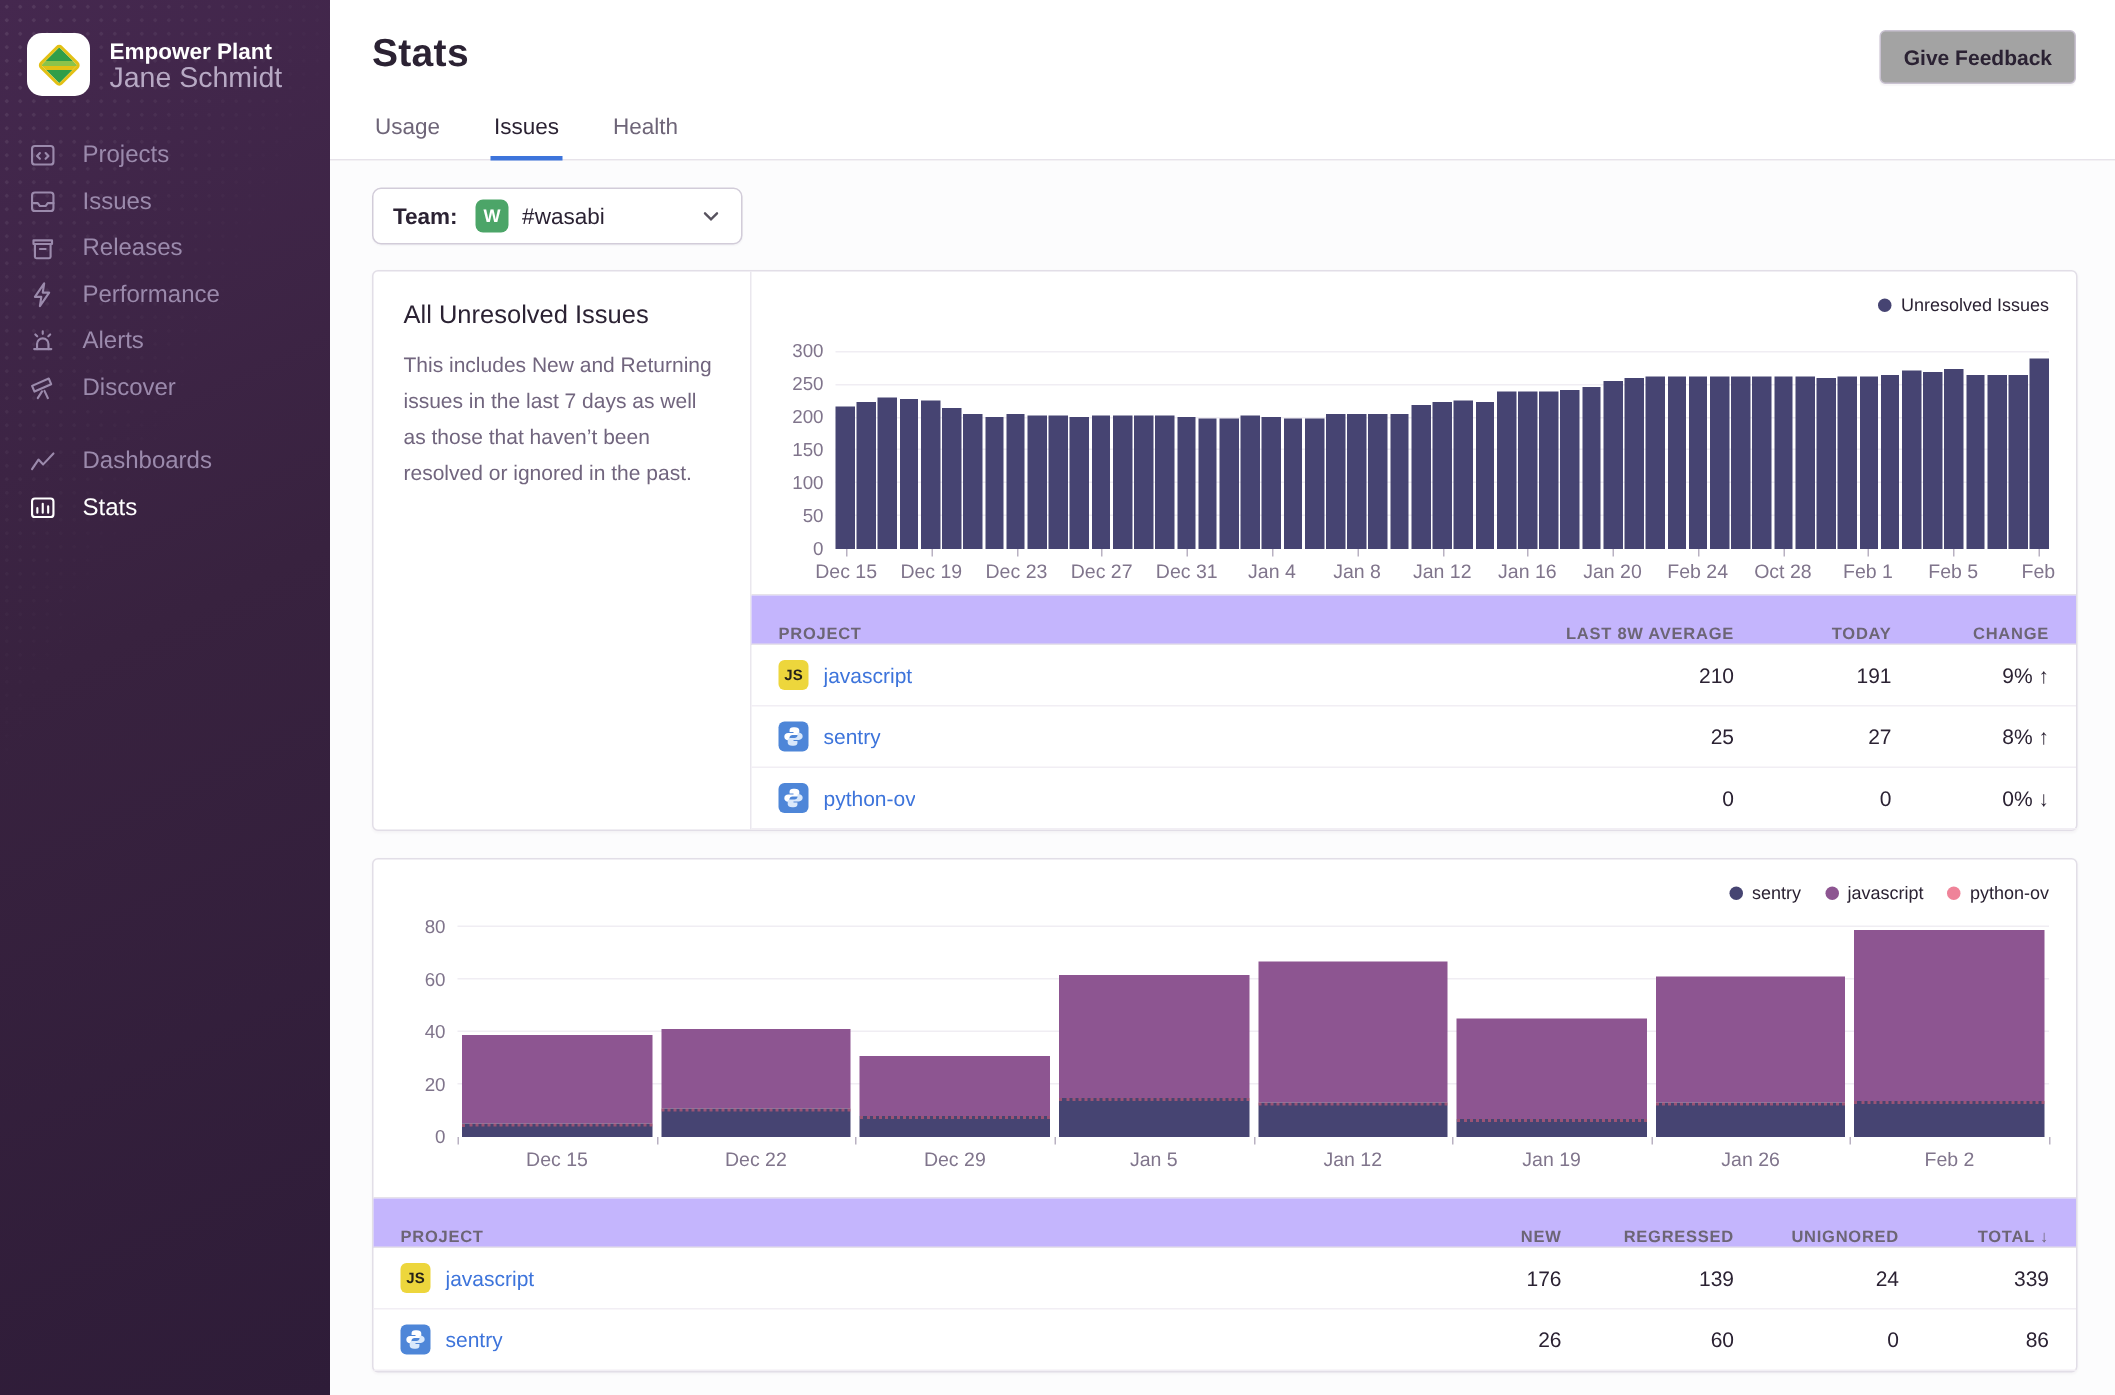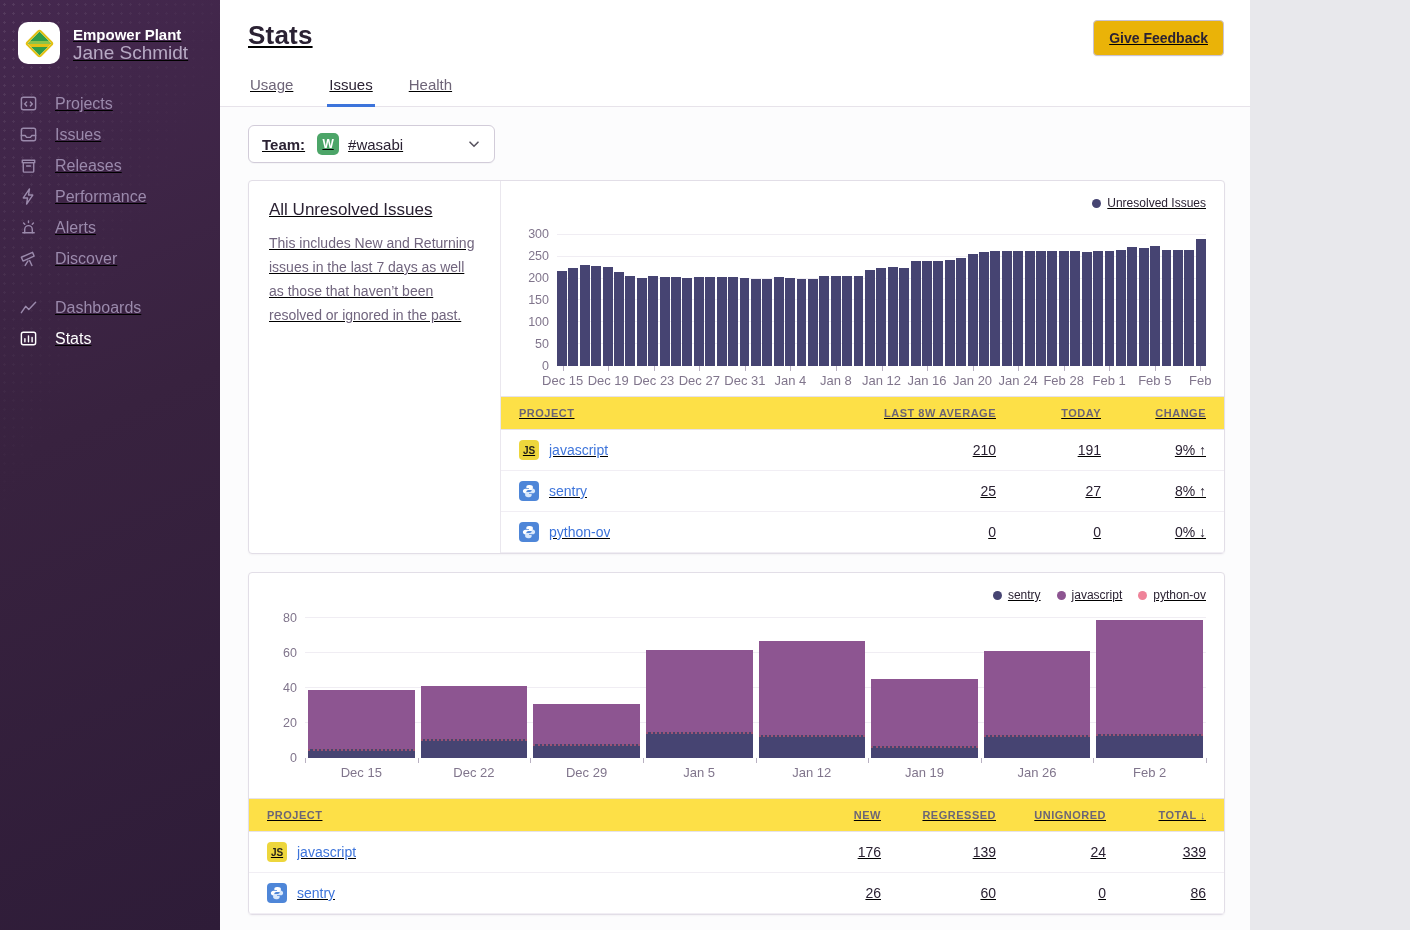--- a/index.html
+++ b/index.html
@@ -1,38 +1,38 @@
 <!DOCTYPE html>
 <html><head>
 <meta charset="utf-8">
 <style>
   * { box-sizing: border-box; margin: 0; padding: 0; }
   html,body { background:#e8e8ec; }
   body { font-family:"Liberation Sans", sans-serif; }
-  .app { width:1250px; height:930px; display:flex; background:#fcfcfd; overflow:hidden; position:relative;text-decoration:underline; }
+  .app { width:1410px; height:930px; display:flex; background:#fcfcfd; overflow:hidden; position:relative; }
 
   
   .sidebar { flex:0 0 220px; background:linear-gradient(155deg,#45284f 0%,#38223f 45%,#2e1c38 100%); color:#9b8aac; padding:14px 0 0 0; position:relative; display:flex; flex-direction:column; }
   .sidebar::before { content:''; position:absolute; inset:0; background-image:radial-gradient(rgba(255,255,255,.10) 1px, transparent 1.3px); background-size:9px 9px; -webkit-mask-image:linear-gradient(115deg,rgba(0,0,0,.9),transparent 40%); mask-image:linear-gradient(115deg,rgba(0,0,0,.9),transparent 40%); pointer-events:none; }
   .org { display:flex; align-items:center; gap:13px; padding:8px 16px 24px 18px; position:relative; }
   .org-logo { width:42px; height:42px; background:#fff; border-radius:10px; display:flex; align-items:center; justify-content:center; flex:0 0 42px; }
   .org-logo .diamond { width:21px; height:21px; transform:rotate(45deg); border-radius:3px; border:2.5px solid #e2c014; background:linear-gradient(135deg,#2f9e49 0 38%,#8bc34a 38% 52%,#e2c014 52% 64%,#2f9e49 64%); }
   .org-name { font-weight:bold; color:#fff; font-size:15px; line-height:19px; }
   .org-user { font-size:19px; color:#b7a9c4; line-height:18px; }
   .nav-group { margin-bottom:18px; }
   .nav-item { display:flex; align-items:center; gap:17px; padding:6px 16px 6px 19px; font-size:16px; color:#9b8aac; cursor:pointer; position:relative; }
   .nav-item svg { width:19px; height:19px; stroke:currentColor; fill:none; stroke-width:1.5; stroke-linecap:round; stroke-linejoin:round; flex:0 0 19px; }
   .nav-item.active { color:#ffffff; }
 
   
   .main { flex:1; min-width:0; display:flex; flex-direction:column; background:#fcfcfd; }
   .main-header { background:#fff; padding:20px 26px 0 28px; border-bottom:1px solid #e7e3ea; }
   .header-row { display:flex; justify-content:space-between; align-items:flex-start; }
   .page-title { font-size:26px; font-weight:bold; color:#2b2233; letter-spacing:.2px; }
-  .feedback-btn { background:#eab308; border:1px solid #c9c2d1; border-radius:4px; padding:9px 15px; font-size:14px; font-weight:bold; color:#2b2233; cursor:pointer; font-family:inherit; box-shadow:0 1px 1px rgba(43,34,51,.04); }
+  .feedback-btn { background:#a3a3a3; border:1px solid #c9c2d1; border-radius:4px; padding:9px 15px; font-size:14px; font-weight:bold; color:#2b2233; cursor:pointer; font-family:inherit; box-shadow:0 1px 1px rgba(43,34,51,.04); }
   .tabs { display:flex; gap:32px; margin-top:20px; }
   .tab { font-size:15px; color:#6e6578; padding:0 2px 11px; border-bottom:3px solid transparent; cursor:pointer; margin-bottom:-1px; }
   .tab.active { color:#2b2233; border-bottom-color:#3d74db; }
 
   .content { flex:1; padding:18px 25px 0 28px; overflow:hidden; }
 
   
   .filter-row { display:flex; gap:15px; margin-bottom:17px; }
   .filter { background:#fff; border:1px solid #d2ccd9; border-radius:6px; height:38px; display:flex; align-items:center; padding:0 13px; font-size:15px; color:#2b2233; box-shadow:0 1px 1px rgba(43,34,51,.03); cursor:pointer; }
   .filter-team { width:247px; }
@@ -65,21 +65,21 @@
   .bar { flex:1 1 0; min-width:0; }
   .stack { flex:1 1 0; margin:0 3px; height:100%; display:flex; flex-direction:column-reverse; }
   .stack .seg:first-child { border-top:2px dotted rgba(239,98,119,.5); }
   .x-axis { position:relative; height:26px; }
   .xtick { position:absolute; top:0; width:1px; height:5px; background:#b9b1c2; }
   .xlabel { position:absolute; top:7px; transform:translateX(-50%); font-size:13px; color:#80758c; white-space:nowrap; }
 
   
   .table { border-top:1px solid #e6e2ea; margin-top:4px; }
   .table.mt { margin-top:14px; }
-  .t-head { display:flex; align-items:center; height:33px; padding:0 18px; background:#fde047; border-bottom:1px solid #e6e2ea; }
+  .t-head { display:flex; align-items:flex-end; height:33px; padding:0 18px; background:#c4b5fd; border-bottom:1px solid #e6e2ea; }
   .th { font-size:11px; font-weight:bold; color:#6c6575; letter-spacing:.5px; }
   .th.proj { flex:1; }
   .th.num { text-align:right; }
   .tr { display:flex; align-items:center; height:41px; padding:0 18px; border-bottom:1px solid #f1eef4; }
   .td.proj { flex:1; display:flex; align-items:center; gap:10px; min-width:0; }
   .td.num { text-align:right; font-size:14px; color:#2b2233; }
   .proj-icon { width:20px; height:20px; border-radius:4px; display:flex; align-items:center; justify-content:center; flex:0 0 20px; }
   .proj-icon.js-icon { background:#edd63c; color:#26231a; font-size:10px; font-weight:bold; }
   .proj-icon.python-icon { background:#4e86d8; }
   .proj-icon.python-icon svg { width:14px; height:14px; display:block; }
@@ -301,23 +301,23 @@
                   <div class="xlabel" style="left: 35.9649%;">Jan 4</div>
                   <div class="xtick" style="left: 42.9825%;"></div>
                   <div class="xlabel" style="left: 42.9825%;">Jan 8</div>
                   <div class="xtick" style="left: 50%;"></div>
                   <div class="xlabel" style="left: 50%;">Jan 12</div>
                   <div class="xtick" style="left: 57.0175%;"></div>
                   <div class="xlabel" style="left: 57.0175%;">Jan 16</div>
                   <div class="xtick" style="left: 64.0351%;"></div>
                   <div class="xlabel" style="left: 64.0351%;">Jan 20</div>
                   <div class="xtick" style="left: 71.0526%;"></div>
-                  <div class="xlabel" style="left: 71.0526%;">Jan 24</div>
+                  <div class="xlabel" style="left: 71.0526%;">Feb 24</div>
                   <div class="xtick" style="left: 78.0702%;"></div>
-                  <div class="xlabel" style="left: 78.0702%;">Feb 28</div>
+                  <div class="xlabel" style="left: 78.0702%;">Oct 28</div>
                   <div class="xtick" style="left: 85.0877%;"></div>
                   <div class="xlabel" style="left: 85.0877%;">Feb 1</div>
                   <div class="xtick" style="left: 92.1053%;"></div>
                   <div class="xlabel" style="left: 92.1053%;">Feb 5</div>
                   <div class="xtick" style="left: 99.1228%;"></div>
                   <div class="xlabel" style="left: 99.1228%;">Feb</div>
                 </div>
             </div>
           </div>
           <div class="table">

